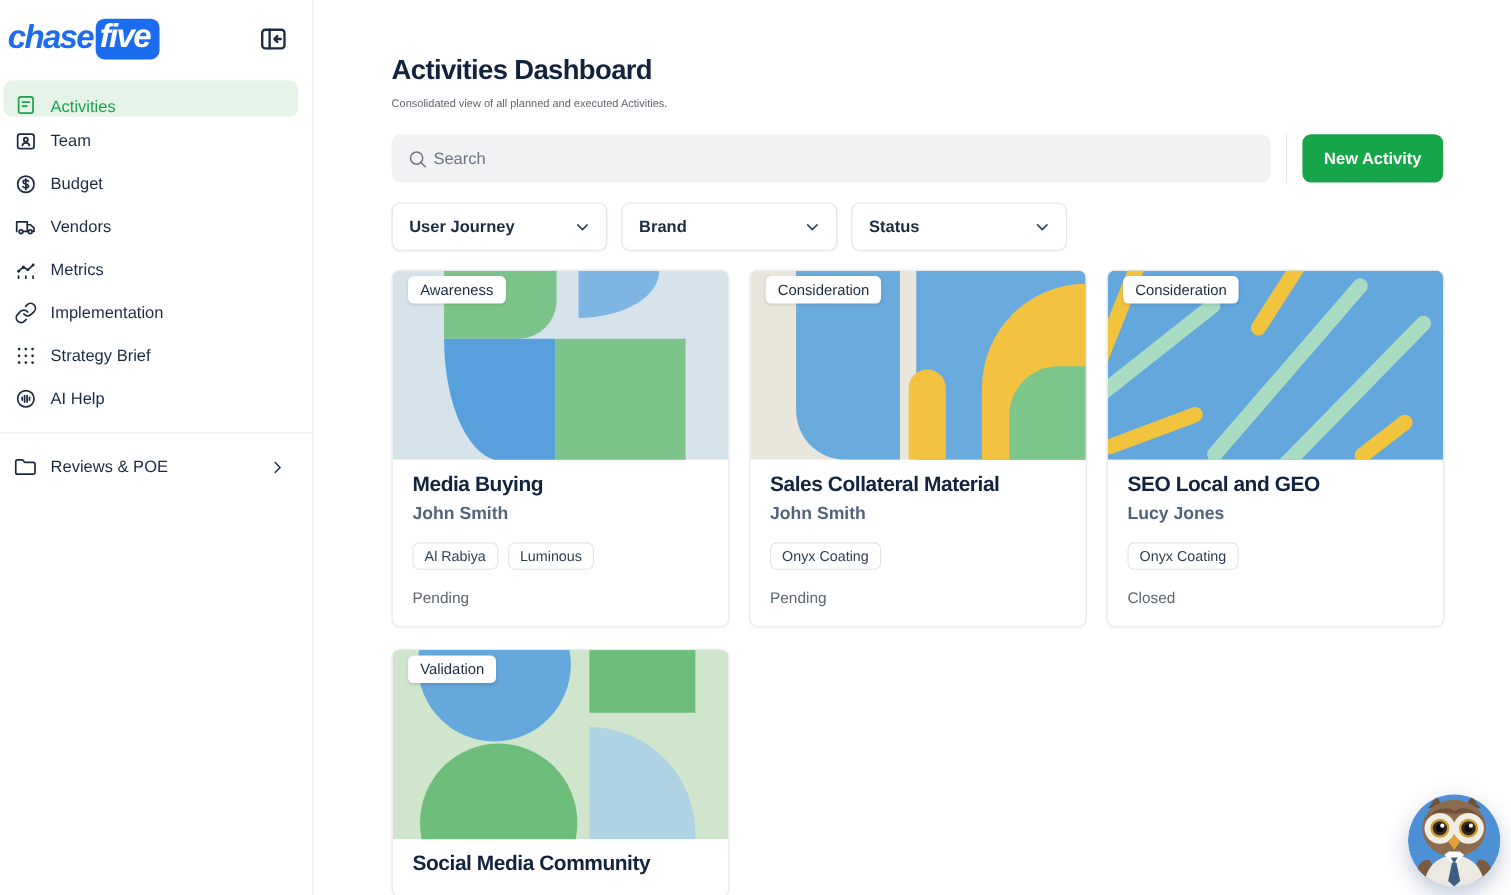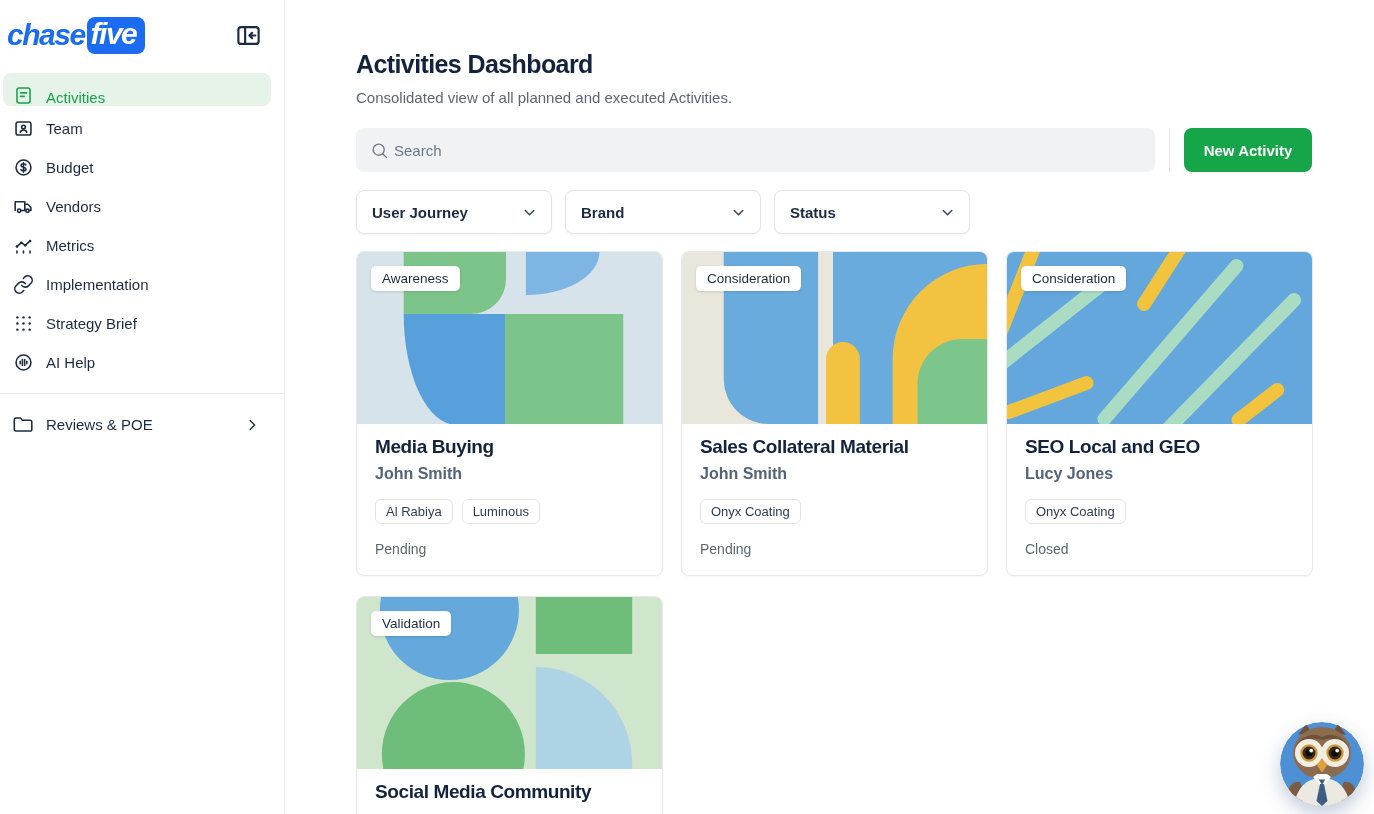--- a/index.html
+++ b/index.html
@@ -26,21 +26,21 @@
   .nav-item.active { background:#e6f3e9; color:#17a54a;align-items:flex-end; }
   .nav-icon { width:21px; height:21px; display:flex; flex:0 0 21px; }
   .nav-icon svg { width:21px; height:21px; }
   .sidebar-divider { border:none; border-top:1px solid #e8eaee; margin:14px 0; }
   .nav-item .chevron { margin-left:auto; width:18px; height:18px; display:flex; }
   .nav-item .chevron svg { width:18px; height:18px; }
 
   
   .main { flex:1; padding:50px 63px 0 71px; }
   .page-title { margin:0; font-size:25px; font-weight:bold; letter-spacing:-0.6px; color:#13233d; }
-  .page-subtitle { margin:10px 0 0; font-size:15px; color:#5d6673; }
+  .page-subtitle { margin:10px 0 0; font-size:10px; color:#5d6673; }
 
   .toolbar { display:flex; align-items:center; margin-top:22px; }
   .search-box { flex:0 0 799px; height:44px; background:#f1f2f4; border-radius:8px;
     display:flex; align-items:center; padding:7px 14px; gap:3px; color:#6c7683; }
   .search-box svg { width:19px; height:19px; flex:0 0 19px; }
   .search-box input { border:none; outline:none; background:transparent; font-size:15px;
     color:#1d2b42; width:100%; font-family:inherit; }
   .search-box input::placeholder { color:#6c7683; }
   .toolbar-divider { width:1px; height:44px; background:#e5e7eb; margin:0 14px; }
   .new-activity { width:128px; height:44px; background:#17a54a; color:#fff; border:none;
@@ -53,21 +53,21 @@
     box-shadow:0 1px 2px rgba(16,24,40,.05); cursor:pointer; }
   .filter .chev { width:17px; height:17px; display:flex; color:#3c4a60; }
   .filter .chev svg { width:17px; height:17px; }
 
   .cards { display:grid; grid-template-columns:repeat(3,307px); column-gap:18px;
     row-gap:20px; margin-top:17px; }
   .card { border:1px solid #e7e9ec; border-radius:8px; overflow:hidden; background:#fff;
     position:relative; box-shadow:0 1px 2px rgba(16,24,40,.04); cursor:pointer; }
   .card-image { height:172px; position:relative; }
   .card-image svg.pattern { display:block; width:100%; height:172px; }
-  .journey-badge { position:absolute; top:14px; left:14px; background:#fff;
+  .journey-badge { position:absolute; top:5px; left:14px; background:#fff;
     border-radius:5px; padding:5px 11px; font-size:13.5px; color:#1d2b42;
     box-shadow:0 1px 3px rgba(0,0,0,.12); }
   .card-body { padding:12px 18px 18px; }
   .card-title { font-size:19px; font-weight:bold; letter-spacing:-0.4px; color:#13233d; }
   .card-owner { margin-top:7px; font-size:16px; font-weight:bold; color:#54637a; }
   .card-tags { margin-top:16px; display:flex; gap:9px; min-height:1px; }
   .tag { border:1px solid #e0e4e9; border-radius:6px; padding:4px 10px; font-size:13px;
     color:#2e3d54; background:#fff; }
   .card-status { margin-top:17px; font-size:14px; color:#5d6673; }
 

